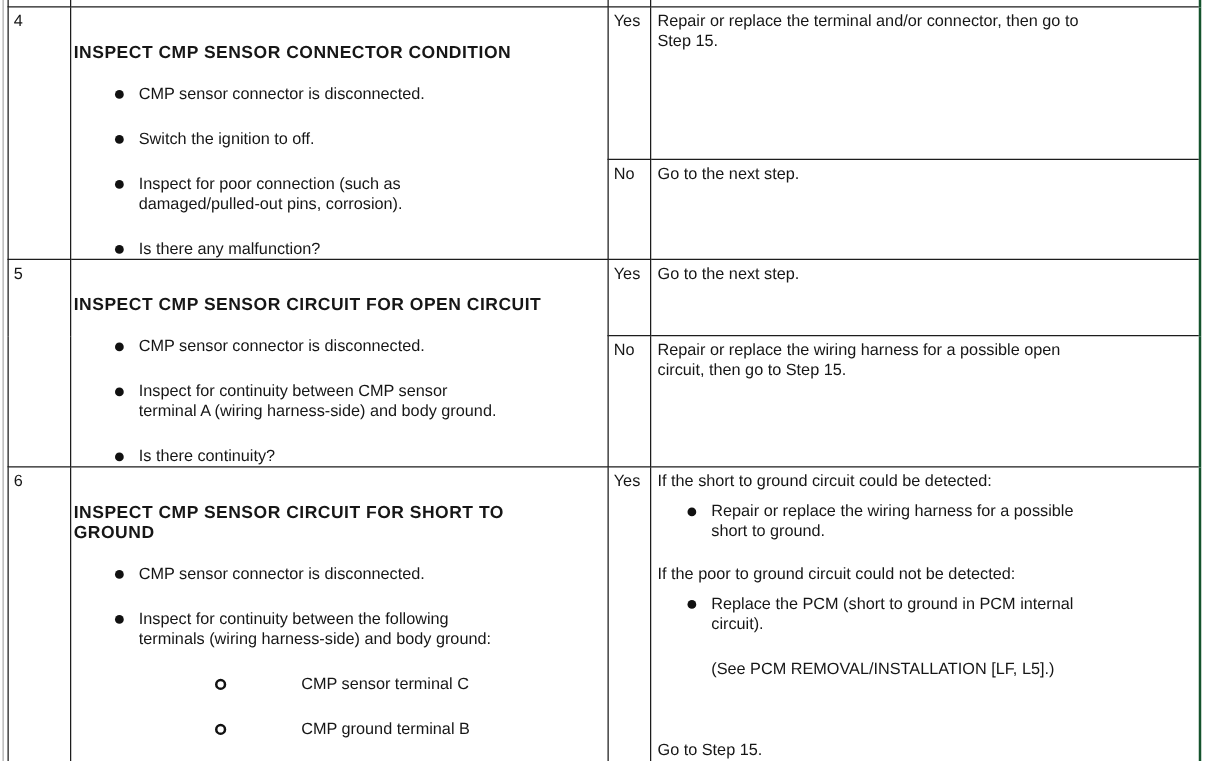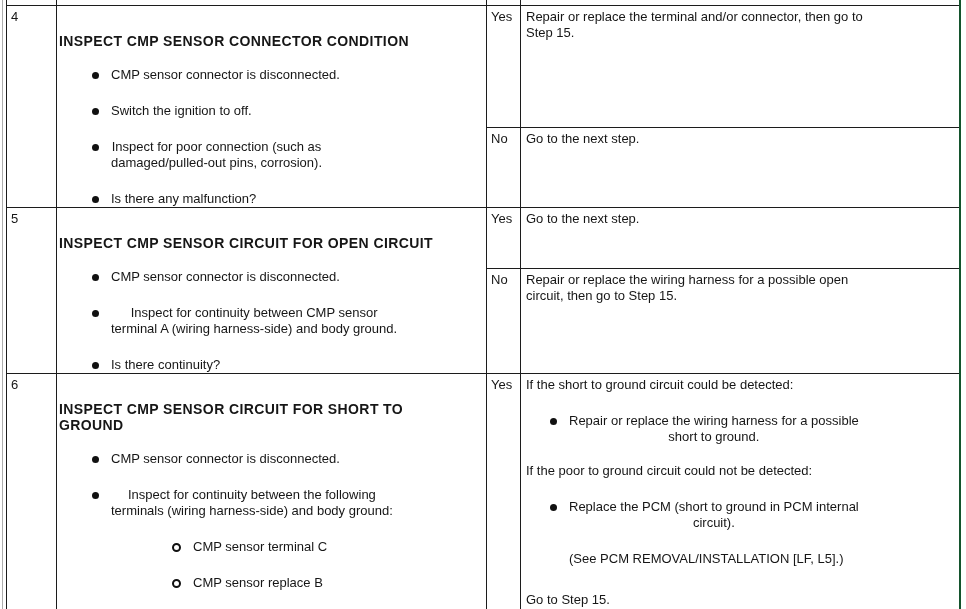--- a/index.html
+++ b/index.html
@@ -46,48 +46,47 @@
     display:flex;
     margin:20px 0 0 33px;
   }
   .bullet.first{margin-top:18px;}
   .bullet .marker{
     flex:none;
     width:7px;height:7px;border-radius:50%;
     background:#111;
     margin:5px 12px 0 0;
   }
-  .bullet.sub{margin-left:113px;}
+  .bullet.sub{margin-left:113px;gap:48px;}
   .bullet.sub .marker{
     background:transparent;
     border:2px solid #111;
     width:5px;height:5px;
     margin:4px 12px 0 0;
   }
   .btext{
     font-size:13px;line-height:16px;
     white-space:pre-line;
-    text-align:center;
   }
   td.res-cell{
     padding:3px 0 0 4px;
     font-size:13px;line-height:16px;margin-left:24px;
   }
   td.act-cell{
     padding:3px 0 0 5px;
     font-size:13px;line-height:16px;
   }
   .act-text{white-space:pre-line;}
   .yes6-flex{
     display:flex;flex-direction:column;
     height:234px;
   }
   .case-bullet{
     display:flex;
-    margin:20px 0 0 24px;
+    margin:8px 0 0 24px;
   }
   .case-bullet .marker{
     flex:none;width:7px;height:7px;border-radius:50%;
     background:#111;margin:5px 12px 0 0;
   }
   .case-intro2{margin-top:18px;}
   .see-note{margin:20px 0 0 43px;}
   .final-line{margin-top:auto;padding-bottom:3px;}
   td.no6-cell{padding-top:1px;}
 </style>
@@ -208,21 +207,21 @@
           <span class="marker"></span>
           <span class="btext">Inspect for continuity between the following
 terminals (wiring harness-side) and body ground:</span>
         </div>
         <div class="bullet sub">
           <span class="marker"></span>
           <span class="btext">CMP sensor terminal C</span>
         </div>
         <div class="bullet sub">
           <span class="marker"></span>
-          <span class="btext">CMP sensor replace B</span>
+          <span class="btext">CMP ground terminal B</span>
         </div>
         <div class="bullet">
           <span class="marker"></span>
           <span class="btext">Is there continuity?</span>
         </div>
       </td>
       <td class="res-cell" style="height:242px">
         <span>Yes</span>
       </td>
       <td class="act-cell last">

